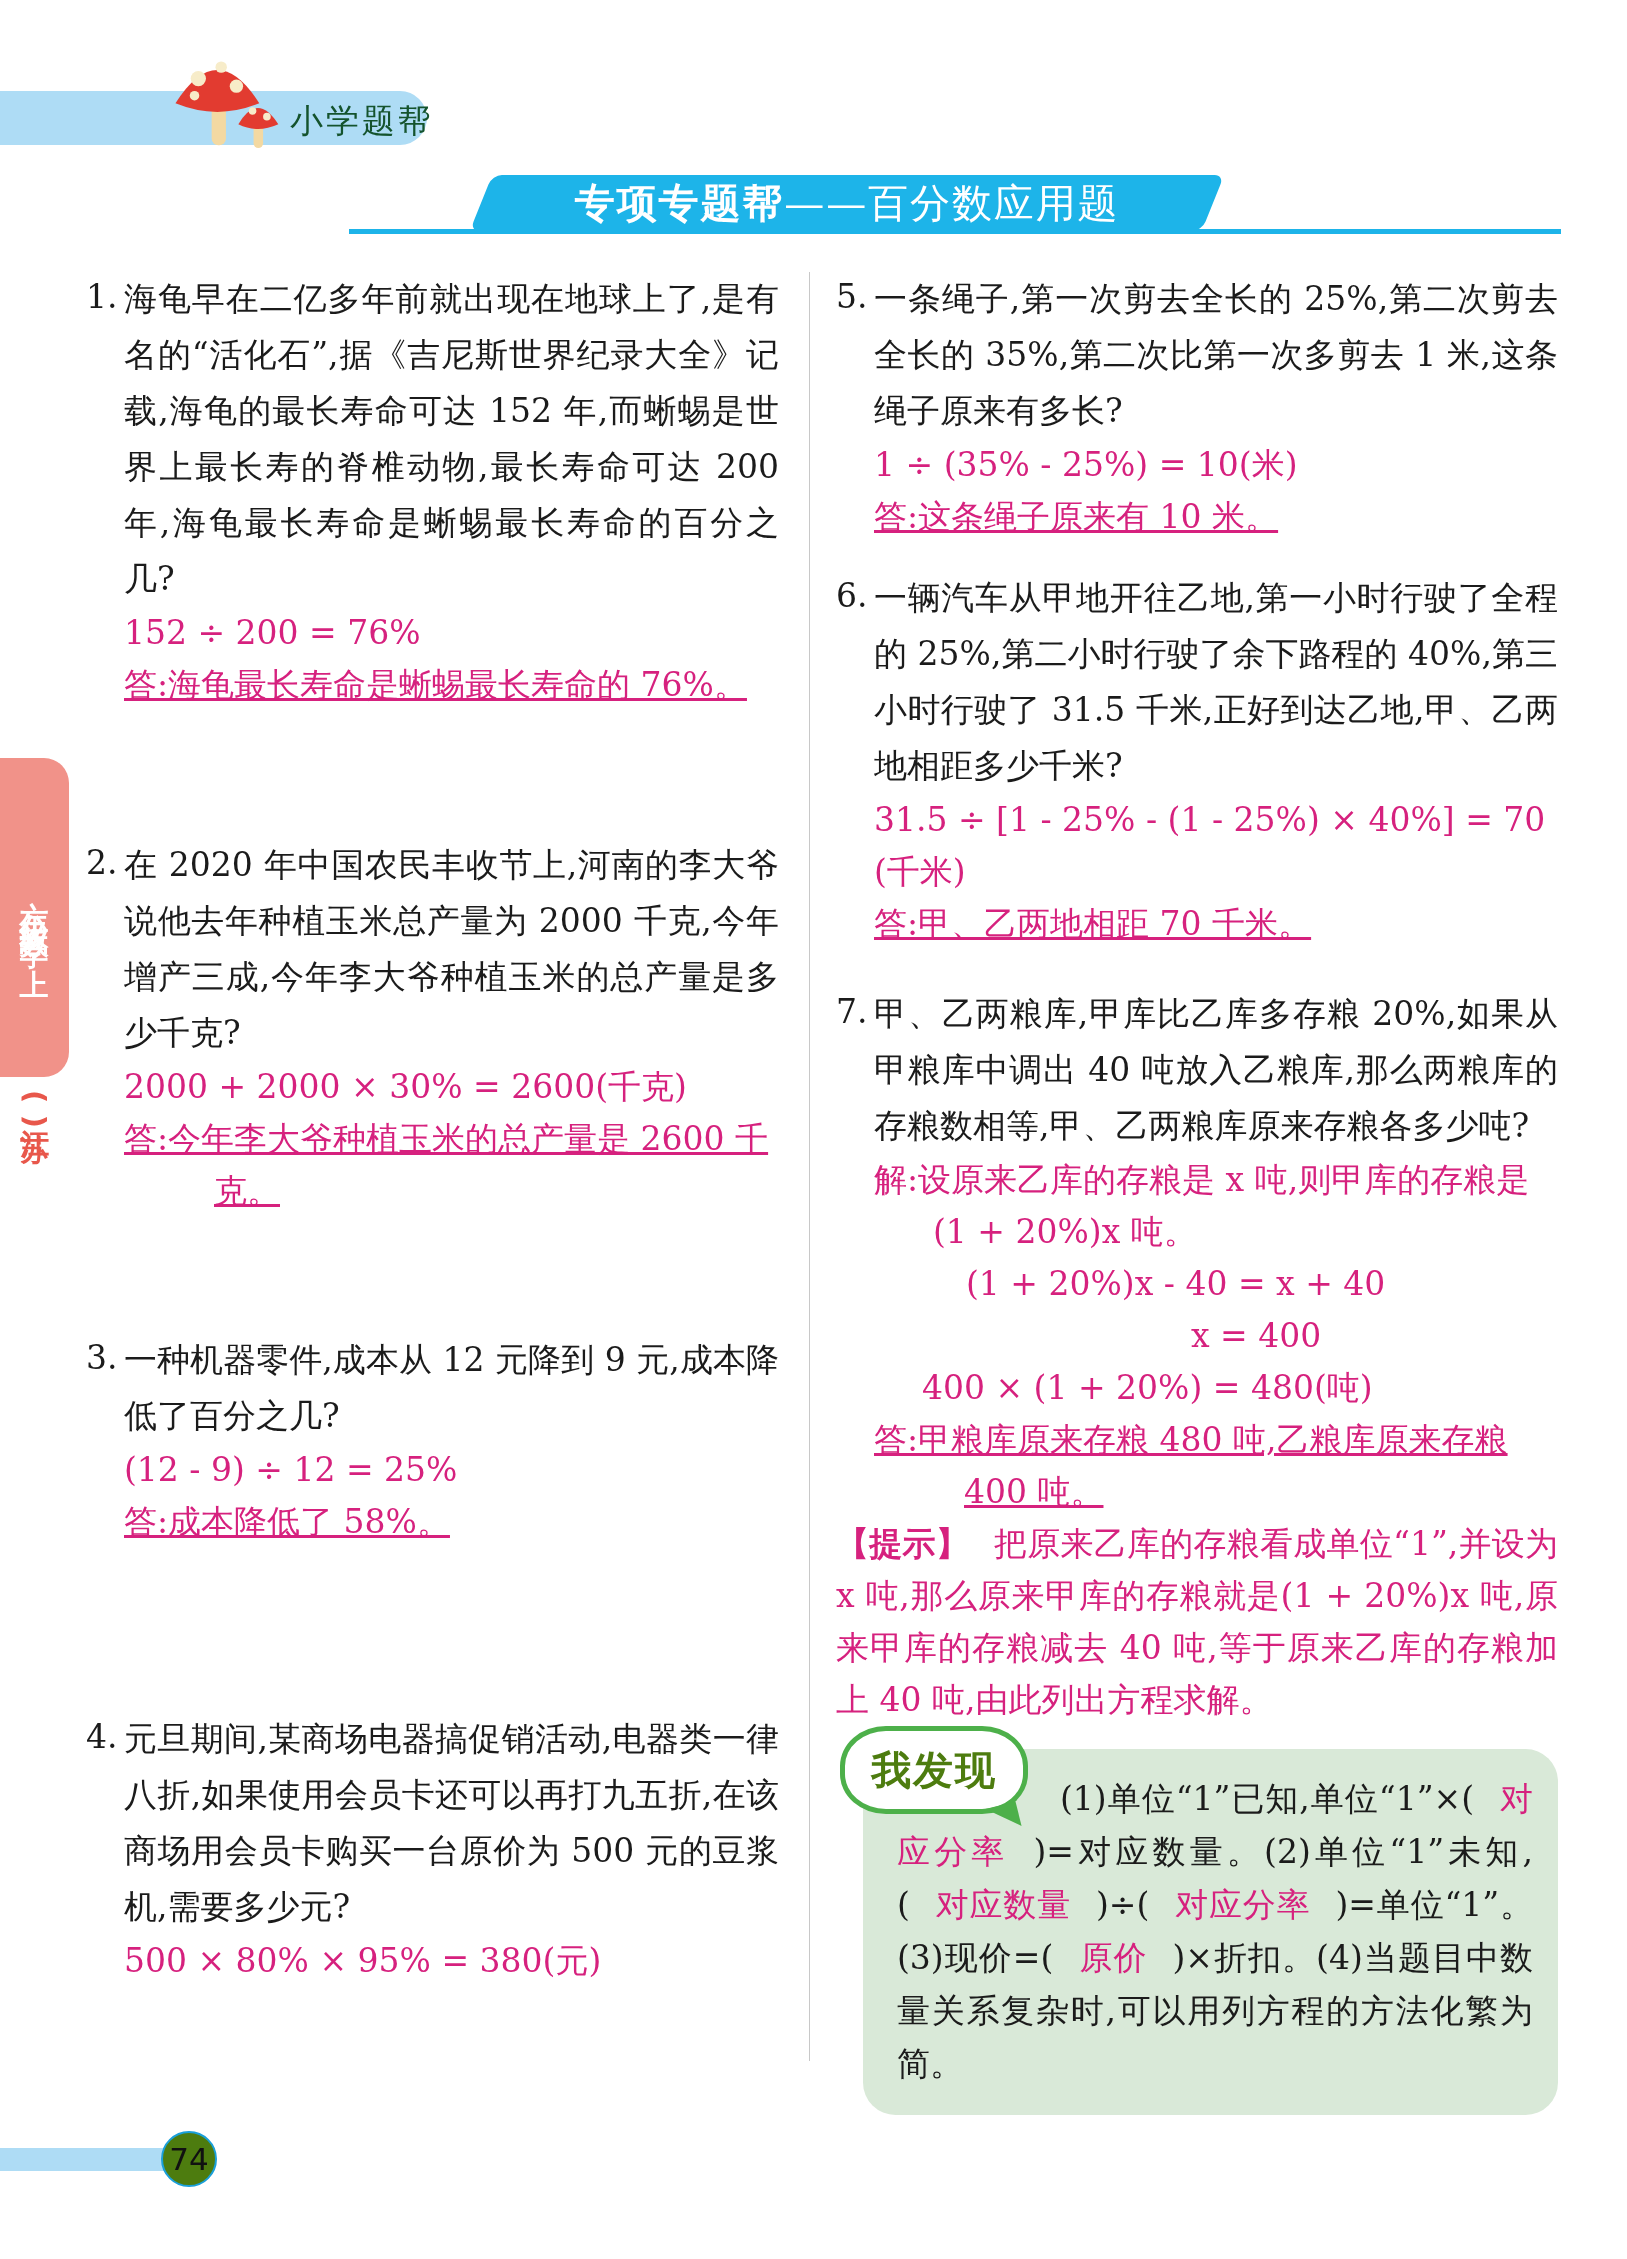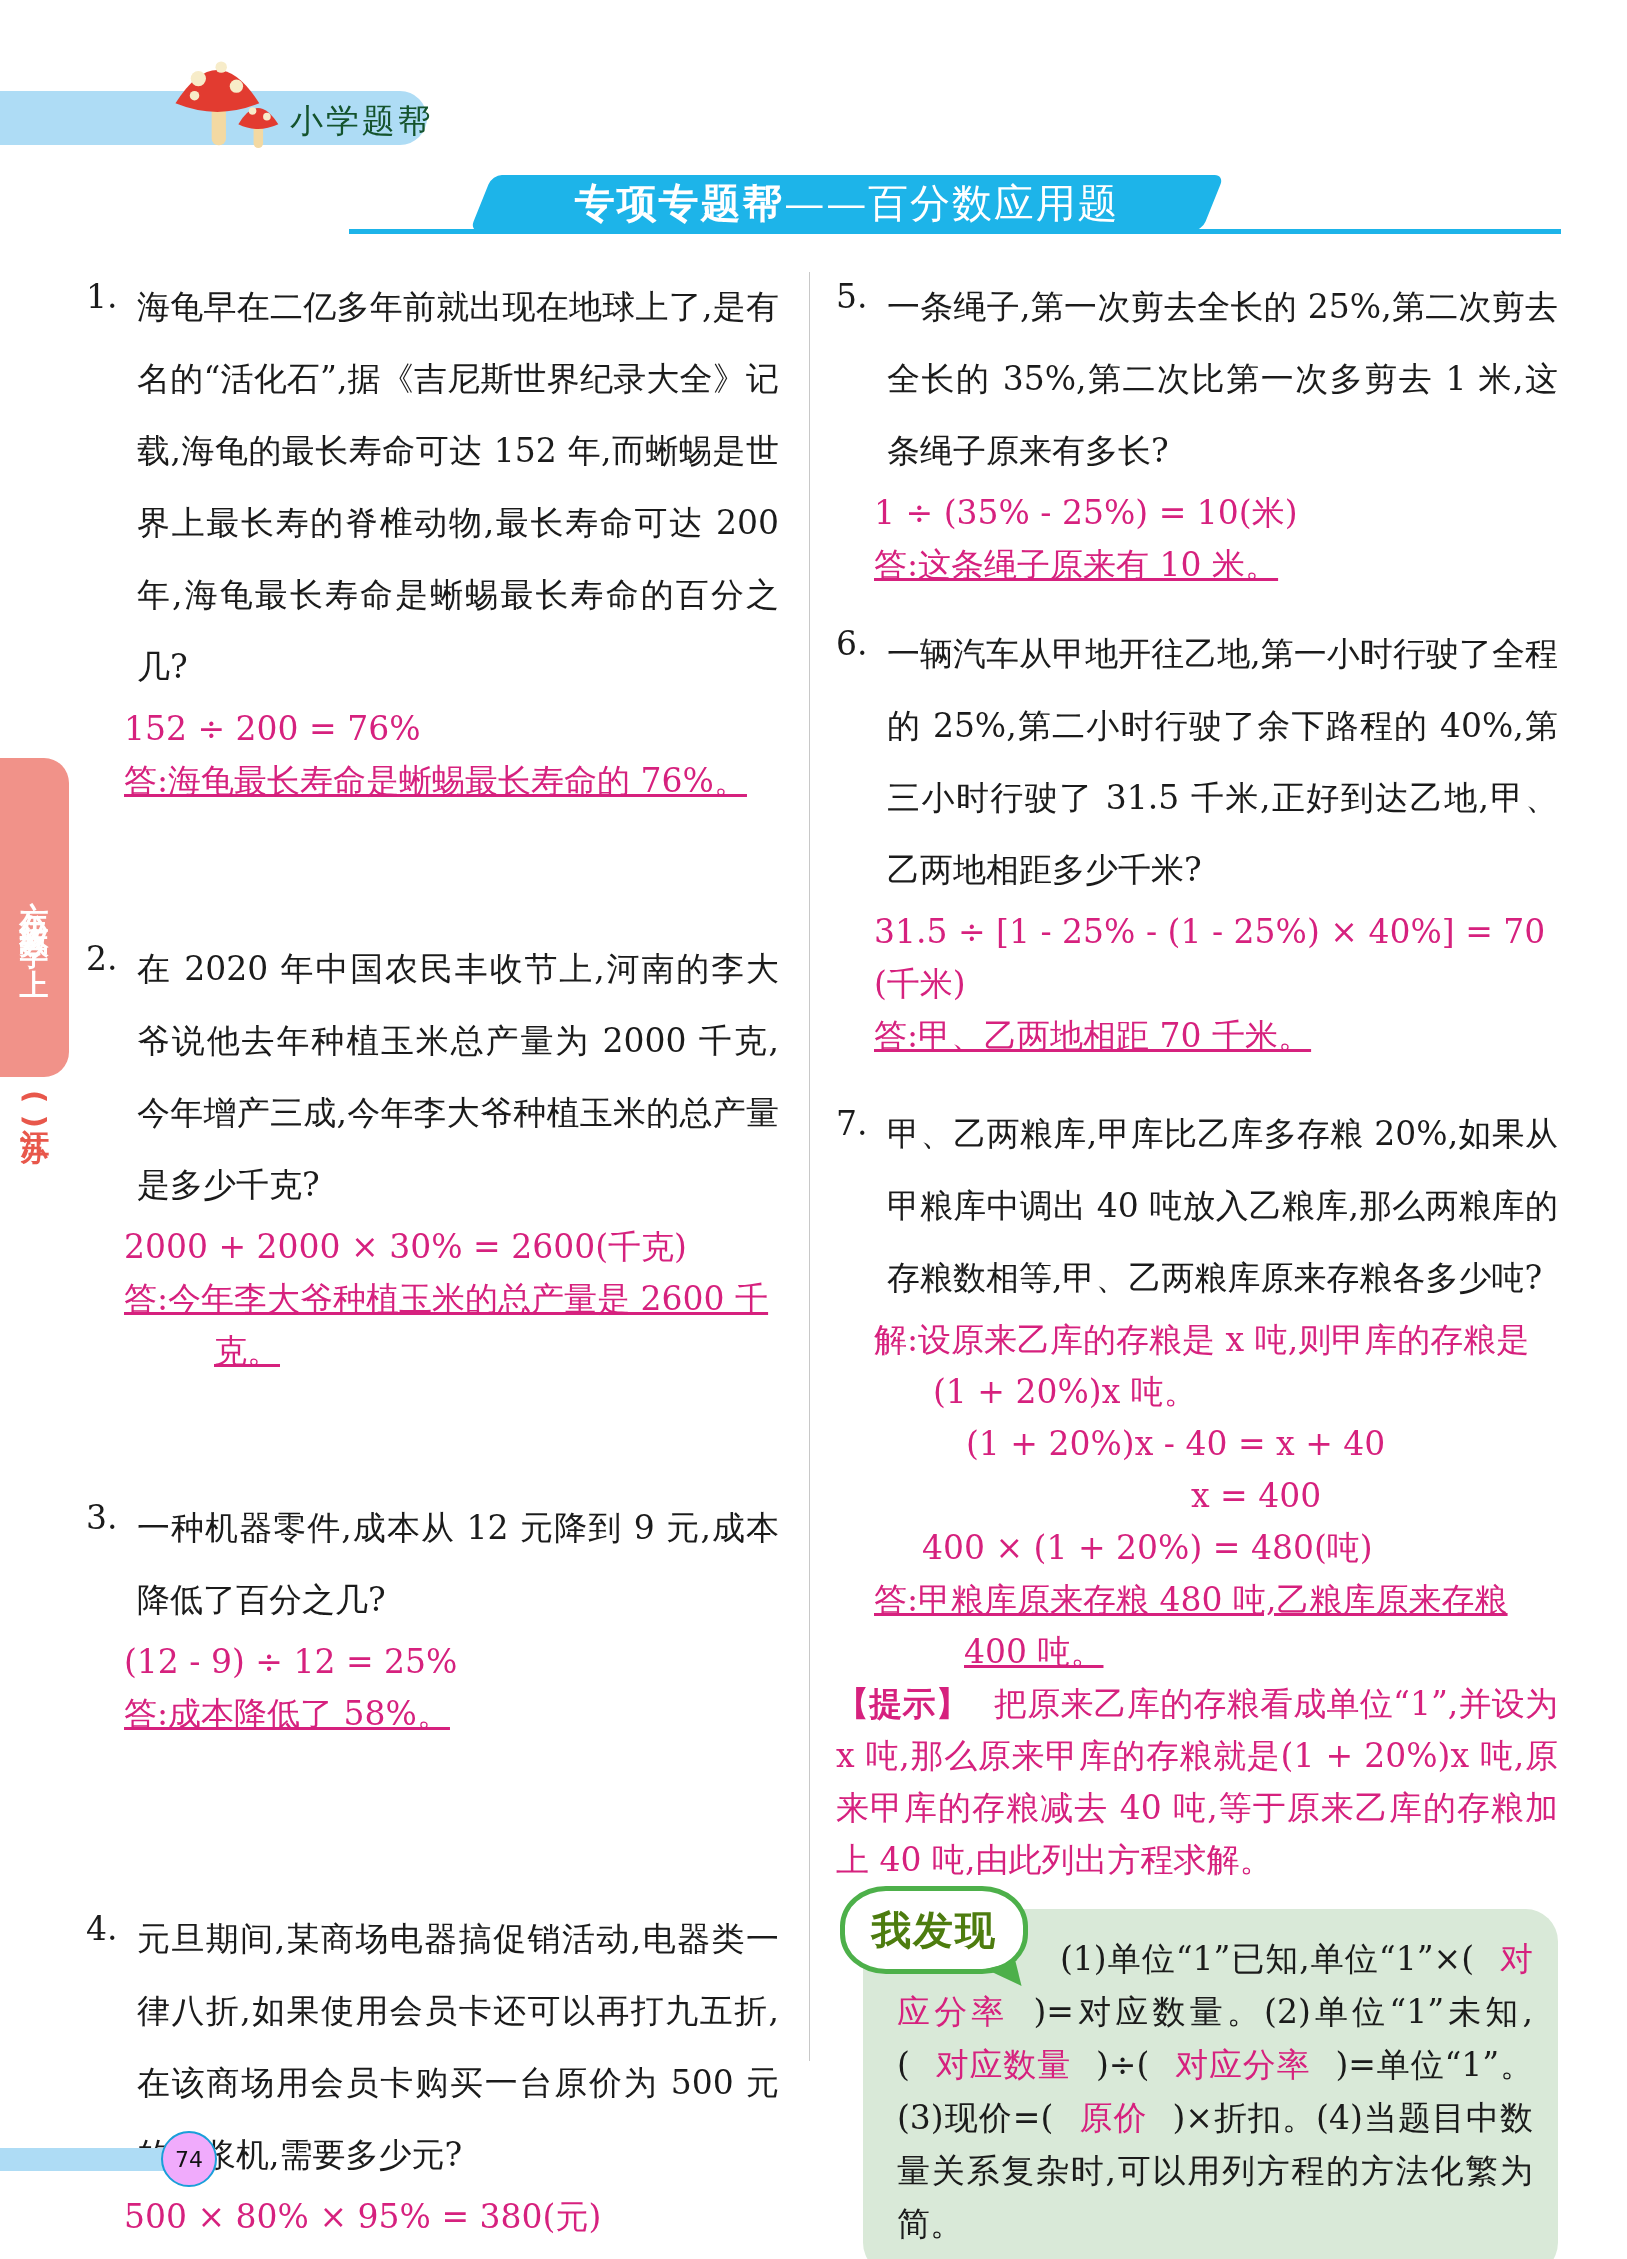--- a/index.html
+++ b/index.html
@@ -25,35 +25,35 @@
   .side-tab{position:absolute;left:0;top:758px;width:69px;height:319px;background:#f19289;
             border-radius:0 25px 25px 0;display:flex;align-items:center;justify-content:center;}
   .side-tab-text{writing-mode:vertical-rl;color:#fff;font-size:29px;letter-spacing:9.6px;
                  font-family:"DejaVu Sans","Liberation Sans",sans-serif;font-weight:bold;}
   .region-text{position:absolute;left:15.3px;top:1090px;height:172px;writing-mode:vertical-rl;
                color:#e8574b;font-size:29px;letter-spacing:3.8px;
                font-family:"DejaVu Sans","Liberation Sans",sans-serif;font-weight:bold;}
 
   
   .footer-bar{position:absolute;left:0;top:2148px;width:170px;height:23px;background:#aedcf5;}
-  .page-circle{position:absolute;left:161px;top:2131px;width:52px;height:52px;background:#f0abfc;
+  .page-circle{position:absolute;left:161px;top:2131px;width:52px;height:52px;background:#4d7c0f;
                border:2.9px solid #1a9fd9;border-radius:50%;display:flex;align-items:center;justify-content:center;
-               font-size:22px;font-family:"DejaVu Sans","Liberation Sans",sans-serif;color:#111;}
+               font-size:31px;font-family:"DejaVu Sans","Liberation Sans",sans-serif;color:#111;}
 
   
   .col{position:absolute;top:271px;}
   .col-left{left:86px;width:693px;}
   .col-right{left:836px;width:722px;}
   .divider{position:absolute;left:809px;top:272px;width:1px;height:1789px;background:#c8c8c8;}
 
   .problem{margin:0;}
   .q-row{display:flex;}
   .q-num{flex:0 0 38px;font-size:33px;line-height:52px;}
   .q-body{flex:1;min-width:0;}
-  .q-text{font-size:33px;line-height:72px;text-align:justify;margin-left:13px;}
+  .q-text{font-size:33px;line-height:56px;text-align:justify;}
   .sol{color:#d6217e;font-size:33px;line-height:52px;}
   .hang{padding-left:90px;text-indent:-90px;text-decoration:underline;}
   .hang-jie{padding-left:59px;text-indent:-59px;}
   .eq-center{margin-left:92px;}
   .eq-x{margin-left:317px;}
   .eq-ind{margin-left:48px;}
 
   .mb-p1{margin-bottom:126px;}
   .mb-p2{margin-bottom:115px;}
   .mb-p3{margin-bottom:163px;}

